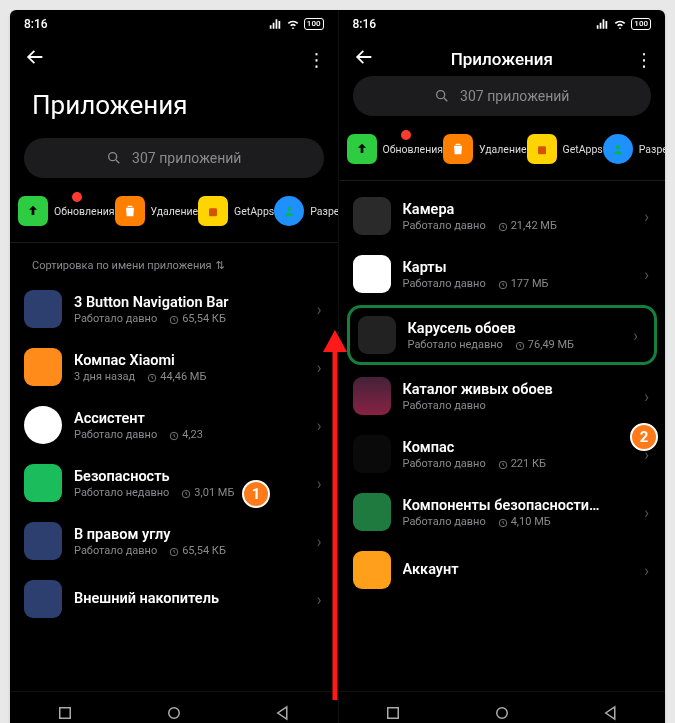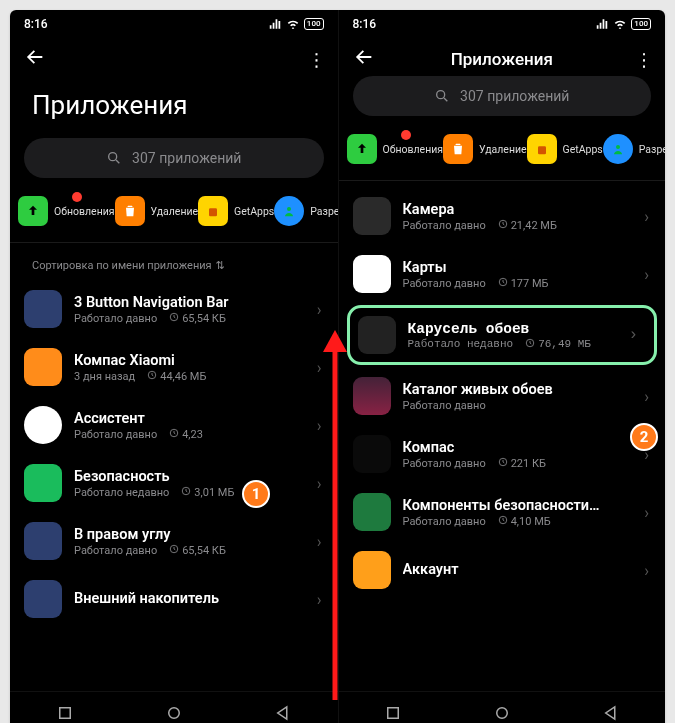--- a/index.html
+++ b/index.html
@@ -118,25 +118,24 @@
 
   
   .list { flex: 1; overflow: hidden; }
   .row {
     display: flex; align-items: center;
     padding: 10px 14px;
     gap: 12px;
     position: relative;
   }
   .row.highlighted {
-    border: 3px solid #86efac;
+    border: 3px solid #15803d;
     border-radius: 14px;
     margin: 2px 8px;
     padding: 8px 14px 8px 8px;
-    font-family: Liberation Mono, monospace;
   }
   .appicon {
     width: 38px; height: 38px; border-radius: 9px;
     background: #234;
     flex-shrink: 0;
     display: flex; align-items: center; justify-content: center;
     font-size: 18px;
   }
   .ai-android { background: #2d3f6f; }
   .ai-mi { background: #ff8c1a; }
@@ -154,21 +153,21 @@
   .rowtext { flex: 1; min-width: 0; }
   .appname {
     font-size: 14.5px; font-weight: 600;
     white-space: nowrap; overflow: hidden; text-overflow: ellipsis;
   }
   .appmeta {
     font-size: 11px; color: #8a8a8d;
     display: flex; gap: 12px; margin-top: 1px;
     align-items: center;
   }
-  .appmeta .sz { display: inline-flex; align-items: flex-start; gap: 3px; }
+  .appmeta .sz { display: inline-flex; align-items: flex-end; gap: 3px; }
   .appmeta svg { width: 10px; height: 10px; }
   .chev { color: #555; font-size: 16px; padding: 0 2px; }
 
   
   .navbar {
     height: 42px;
     display: flex; justify-content: space-around; align-items: center;
     border-top: 1px solid #111;
   }
   .navbar svg { width: 18px; height: 18px; }

